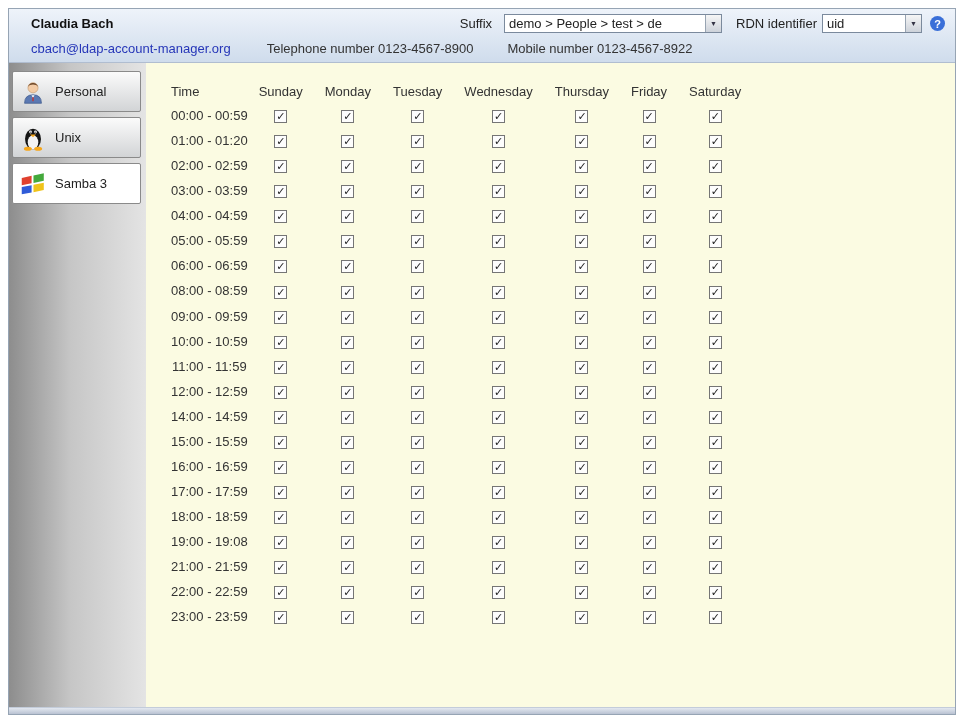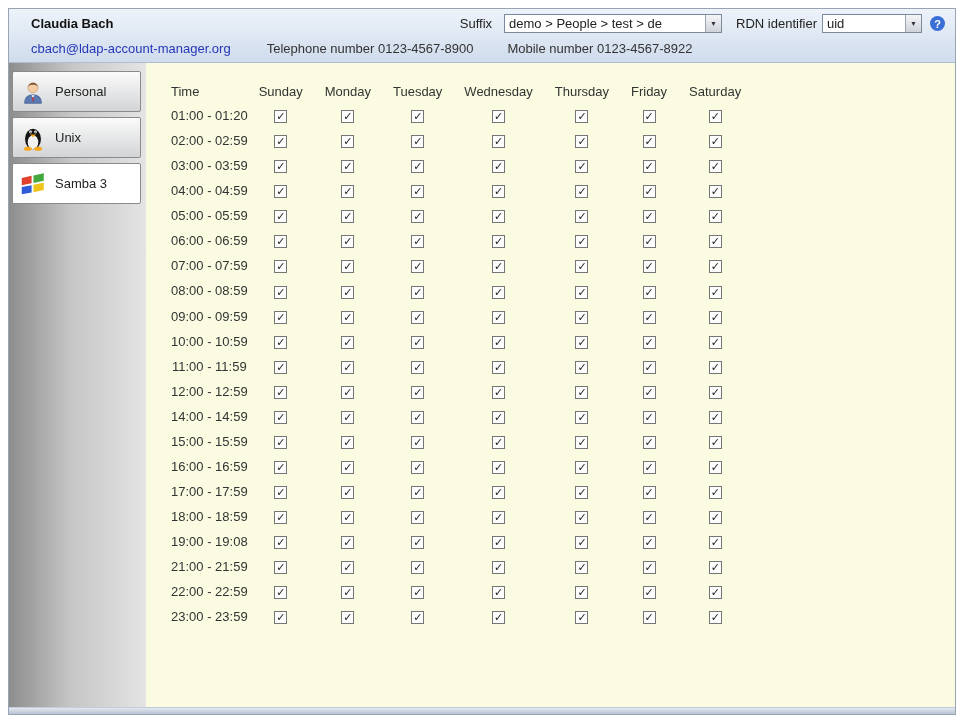--- a/index.html
+++ b/index.html
@@ -131,20 +131,30 @@
               <th>Monday</th>
               <th>Tuesday</th>
               <th>Wednesday</th>
               <th>Thursday</th>
               <th>Friday</th>
               <th>Saturday</th>
             </tr>
         </thead>
         <tbody>
             <tr>
+              <td class="time-cell">00:00 - 00:59</td>
+              <td><input type="checkbox" checked="" style=""></td>
+              <td><input type="checkbox" checked="" style=""></td>
+              <td><input type="checkbox" checked="" style=""></td>
+              <td><input type="checkbox" checked="" style=""></td>
+              <td><input type="checkbox" checked="" style=""></td>
+              <td><input type="checkbox" checked="" style=""></td>
+              <td><input type="checkbox" checked="" style=""></td>
+            </tr>
+            <tr>
               <td class="time-cell">01:00 - 01:20</td>
               <td><input type="checkbox" checked="" style=""></td>
               <td><input type="checkbox" checked="" style=""></td>
               <td><input type="checkbox" checked="" style=""></td>
               <td><input type="checkbox" checked="" style=""></td>
               <td><input type="checkbox" checked="" style=""></td>
               <td><input type="checkbox" checked="" style=""></td>
               <td><input type="checkbox" checked="" style=""></td>
             </tr>
             <tr>
@@ -182,30 +192,20 @@
               <td><input type="checkbox" checked="" style=""></td>
               <td><input type="checkbox" checked="" style=""></td>
               <td><input type="checkbox" checked="" style=""></td>
               <td><input type="checkbox" checked="" style=""></td>
               <td><input type="checkbox" checked="" style=""></td>
               <td><input type="checkbox" checked="" style=""></td>
               <td><input type="checkbox" checked="" style=""></td>
             </tr>
             <tr>
               <td class="time-cell">06:00 - 06:59</td>
-              <td><input type="checkbox" checked="" style=""></td>
-              <td><input type="checkbox" checked="" style=""></td>
-              <td><input type="checkbox" checked="" style=""></td>
-              <td><input type="checkbox" checked="" style=""></td>
-              <td><input type="checkbox" checked="" style=""></td>
-              <td><input type="checkbox" checked="" style=""></td>
-              <td><input type="checkbox" checked="" style=""></td>
-            </tr>
-            <tr>
-              <td class="time-cell">07:00 - 07:59</td>
               <td><input type="checkbox" checked="" style=""></td>
               <td><input type="checkbox" checked="" style=""></td>
               <td><input type="checkbox" checked="" style=""></td>
               <td><input type="checkbox" checked="" style=""></td>
               <td><input type="checkbox" checked="" style=""></td>
               <td><input type="checkbox" checked="" style=""></td>
               <td><input type="checkbox" checked="" style=""></td>
             </tr>
             <tr>
               <td class="time-cell">08:00 - 08:59</td>

